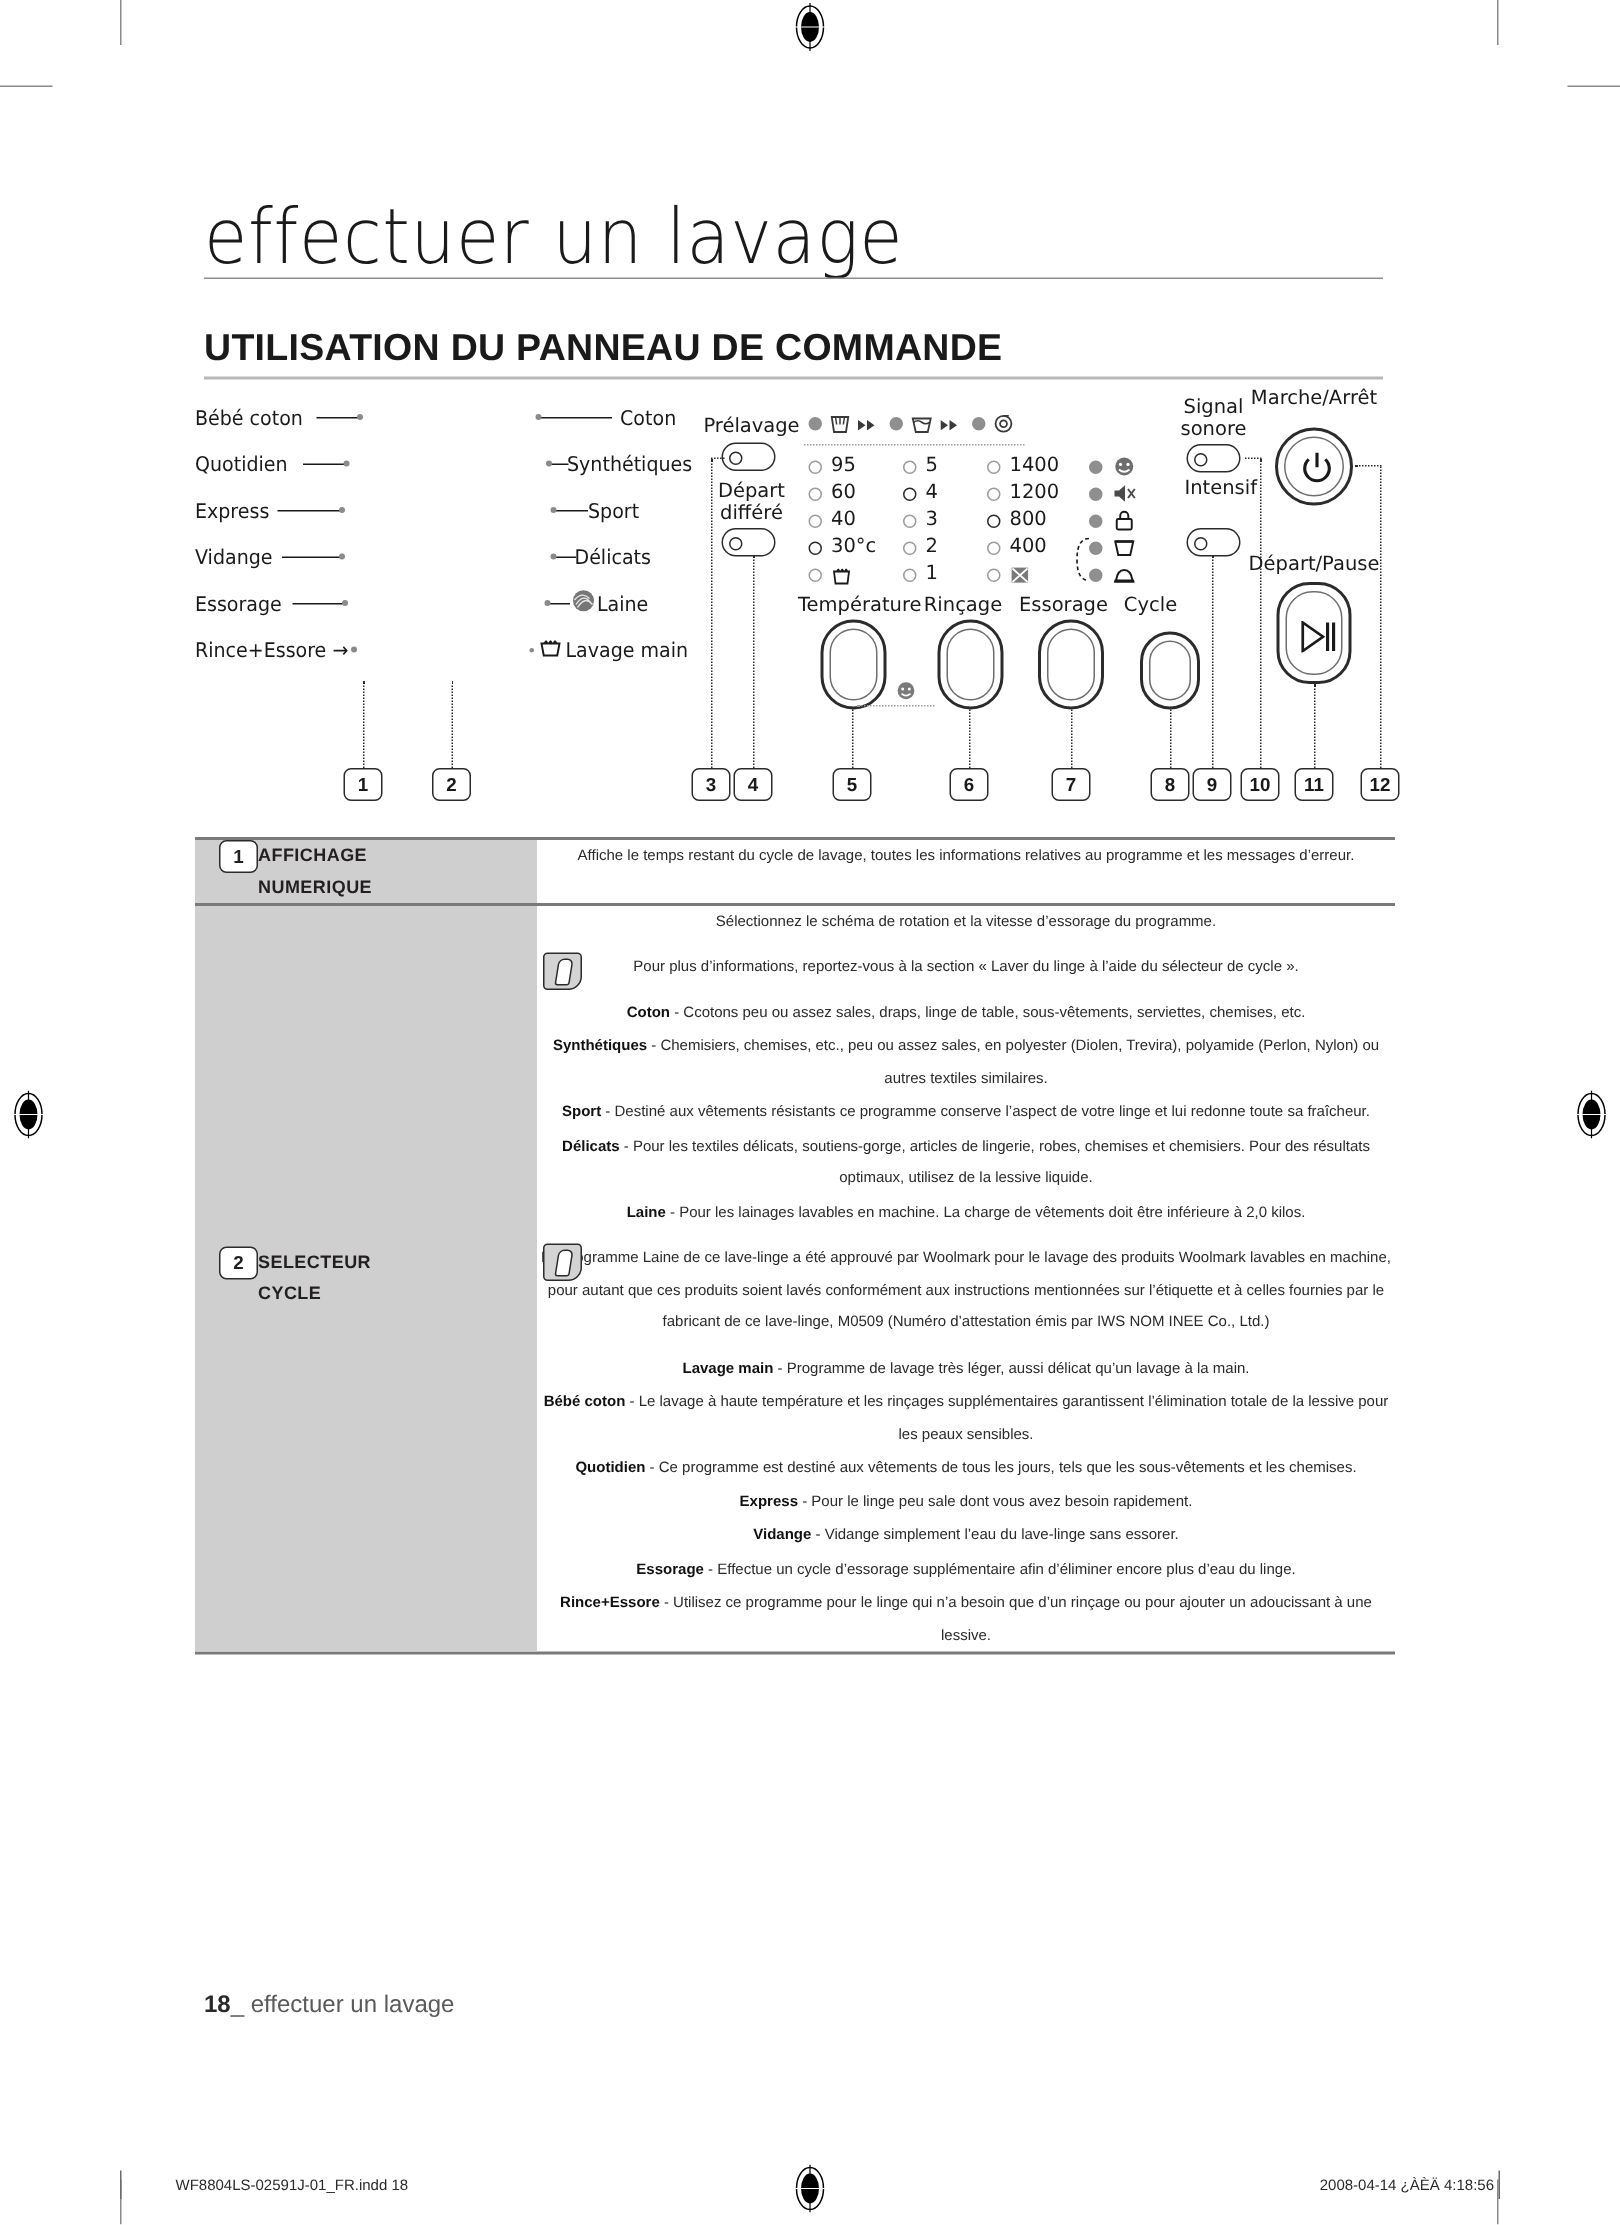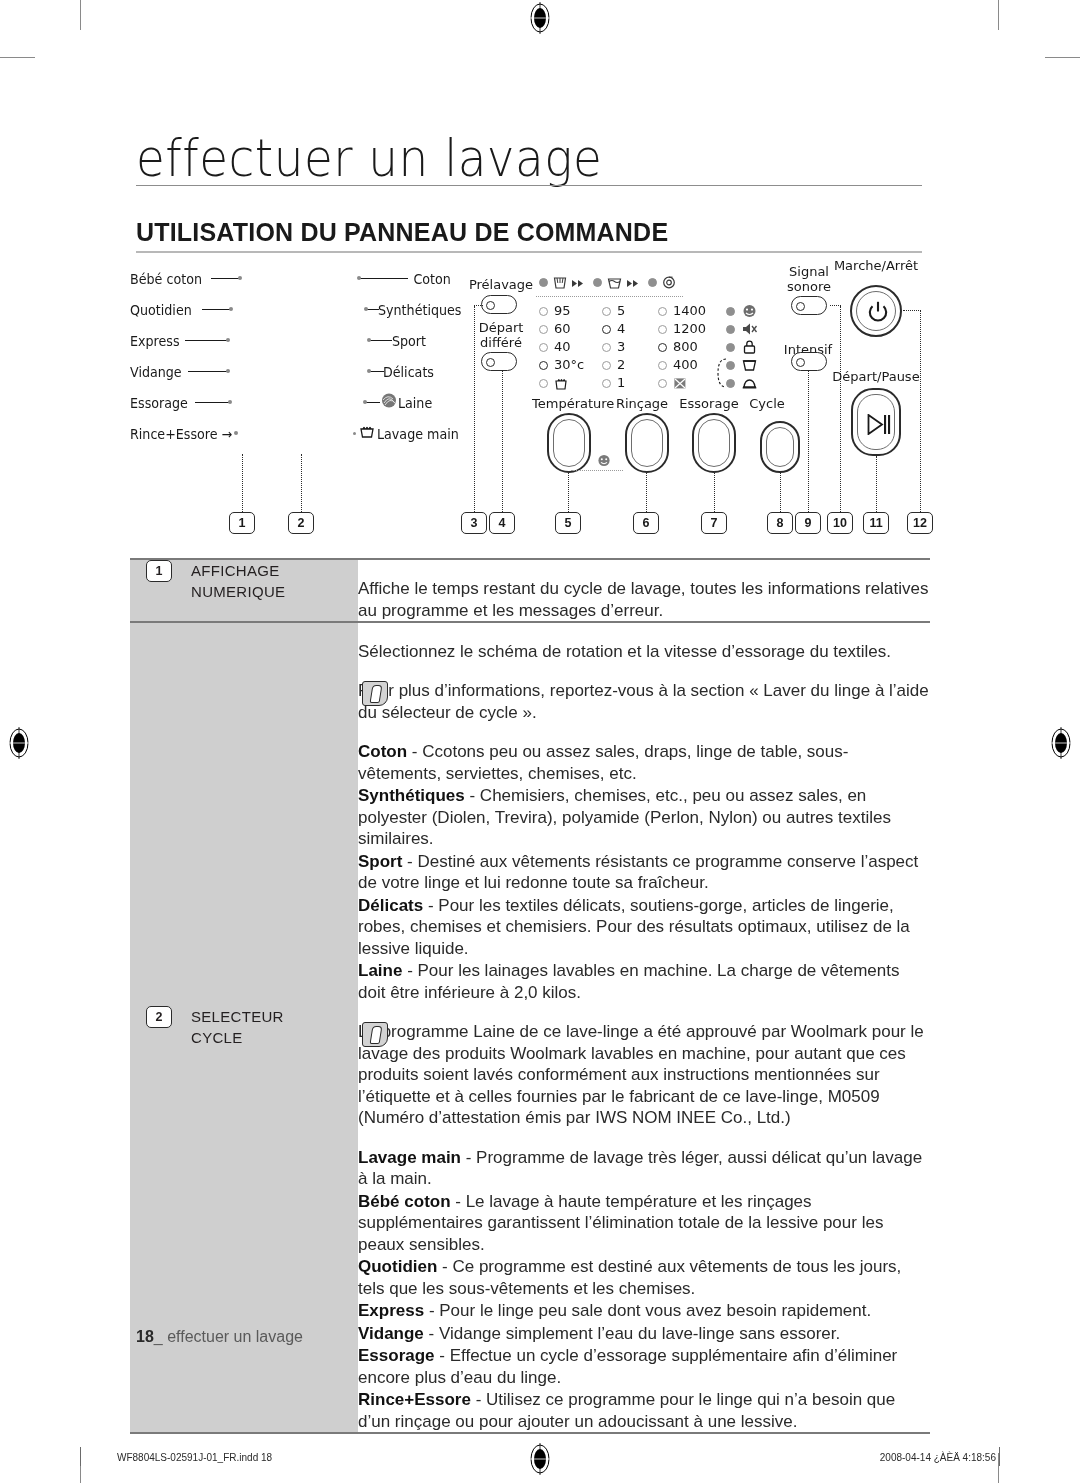--- a/index.html
+++ b/index.html
@@ -153,25 +153,25 @@
   }
   .cell-right { padding:11px 8px 13px 16px; }
   .row-sep { height:1.5px; background:#7a7a7a; }
 
   .idx {
     display:inline-block; width:26px; height:22px; border:1.5px solid #2b2b2b;
     border-radius:5px; background:#fff; text-align:center; line-height:20px;
     font-size:12.5px; font-weight:bold; vertical-align:top; margin-left:16px;
   }
   .idx-label {
-    display:inline-block; font-size:15px; font-weight:normal; letter-spacing:0.3px;
-    margin-left:19px; line-height:21px; vertical-align:top;
-  }
-
-  .p { font-size:17px; line-height:21.5px; color:#2a2a2a; margin:18px 0 0 0; }
+    display:inline-block; font-size:12px; font-weight:bold; letter-spacing:0.3px;
+    margin-left:0; line-height:21px; vertical-align:top;
+  }
+
+  .p { font-size:10px; line-height:21.5px; color:#2a2a2a; margin:0 0 0 0;text-align:center; }
   .p + .p { margin-top:1px; }
   .p b { color:#111; }
 
   .note { position:relative; margin-top:9px; margin-bottom:9px; }
   .note-ico {
     position:absolute; left:4px; top:1px; width:26px; height:25px;
     border:1.6px solid #2b2b2b; border-radius:3px 3px 9px 3px; background:#d3d3d3;
   }
   .note-ico::after {
     content:""; position:absolute; left:8px; top:3px; width:8px; height:16px;
@@ -419,21 +419,21 @@
   </svg>
   <div class="dotrule" style="left:441px; top:212px; width:52px;"></div>
 
   <div class="btn-cap" style="left:650px; top:6px;  width:58px;">Signal</div>
   <div class="btn-cap" style="left:650px; top:21px; width:58px;">sonore</div>
   <div class="toggle" style="left:661px; top:38px;">
     <div class="pipfill"></div>
       <div class="pip"></div>
   </div>
 
-  <div class="btn-cap" style="left:648px; top:84px; width:60px;">Intensif</div>
+  <div class="btn-cap" style="left:648px; top:60px; width:60px;text-align:right;">Intensif</div>
   <div class="toggle" style="left:661px; top:94px;">
     <div class="pipfill"></div>
       <div class="pip"></div>
   </div>
 
   <div class="btn-cap" style="left:696px; top:0; width:100px;">Marche/Arrêt</div>
   <div class="btn-round" style="left:720px; top:27px;">
     <div class="inner"></div>
     <svg style="position:absolute;left:16px;top:14px;width:20px;height:23px;" viewBox="0 0 20 23">
       <path d="M4.5 5.2 A8.2 8.2 0 1 0 15.5 5.2" fill="none" stroke="#1a1a1a" stroke-width="2.1"></path>
@@ -495,21 +495,21 @@
     </td>
   </tr>
   <tr>
     <td colspan="2" class="row-sep"></td>
   </tr>
   <tr>
     <td class="cell-left" style="vertical-align:middle;">
       <span class="idx">2</span><span class="idx-label"><span>SELECTEUR</span><br><span>CYCLE</span></span>
     </td>
     <td class="cell-right">
-      <p class="p">Sélectionnez le schéma de rotation et la vitesse d’essorage du textiles.</p>
+      <p class="p">Sélectionnez le schéma de rotation et la vitesse d’essorage du programme.</p>
 
       <div class="note">
         <div class="note-ico"></div>
         <p class="p">Pour plus d’informations, reportez-vous à la section « Laver du linge à l’aide du sélecteur de cycle ».</p>
       </div>
 
       <p class="p"><b>Coton</b><span> - Ccotons peu ou assez sales, draps, linge de table, sous-vêtements, serviettes, chemises, etc.</span></p>
       <p class="p"><b>Synthétiques</b><span> - Chemisiers, chemises, etc., peu ou assez sales, en polyester (Diolen, Trevira), polyamide (Perlon, Nylon) ou autres textiles similaires.</span></p>
       <p class="p"><b>Sport</b><span> - Destiné aux vêtements résistants ce programme conserve l’aspect de votre linge et lui redonne toute sa fraîcheur.</span></p>
       <p class="p"><b>Délicats</b><span> - Pour les textiles délicats, soutiens-gorge, articles de lingerie, robes, chemises et chemisiers. Pour des résultats optimaux, utilisez de la lessive liquide.</span></p>

